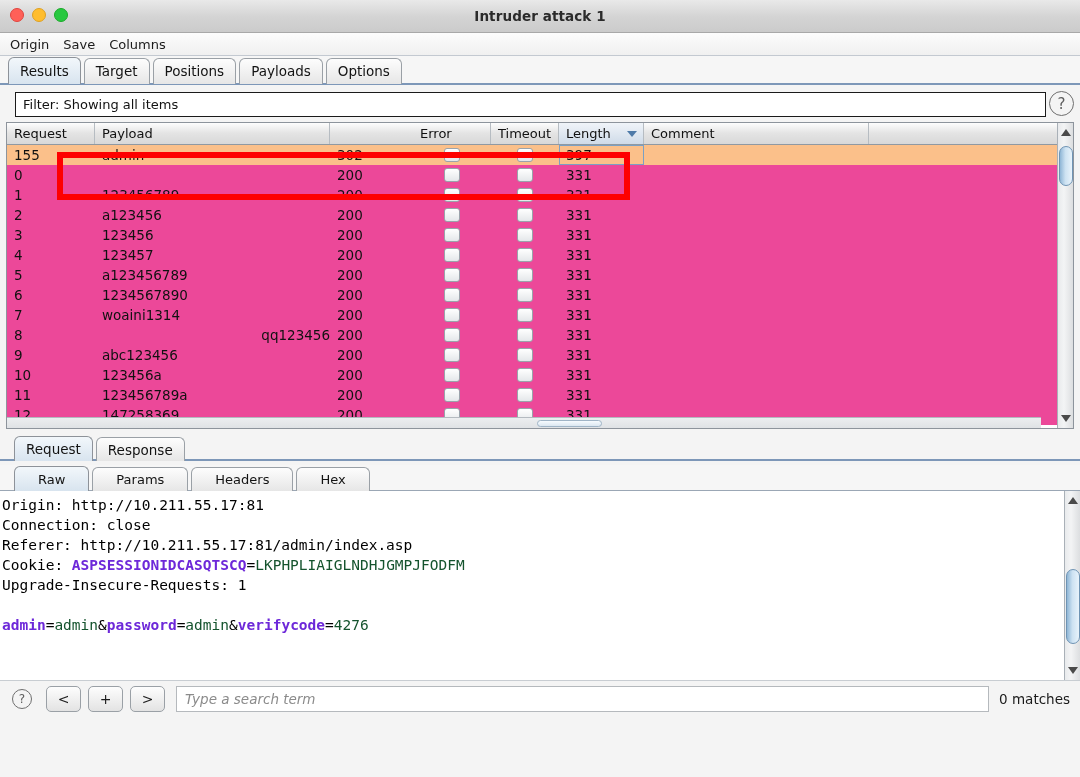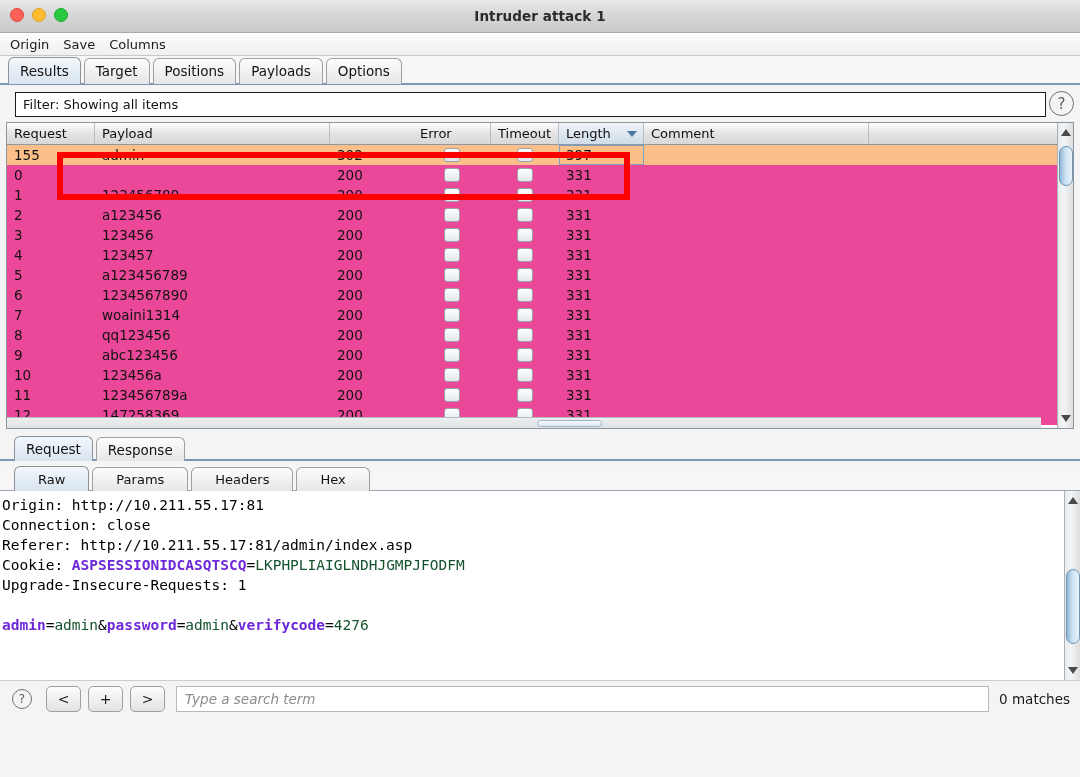--- a/index.html
+++ b/index.html
@@ -483,21 +483,21 @@
               <div class="cellbox"></div>
             </div>
             <div class="td center" style="width: 68px;">
               <div class="cellbox"></div>
             </div>
             <div class="td" style="width: 85px;">331</div>
             <div class="td" style="width: 225px;"></div>
           </div>
           <div class="trow">
             <div class="td" style="width: 88px;">8</div>
-            <div class="td" style="width: 235px;">qq123456</div>
+            <div class="td" style="width: 235px; text-align: right;">qq123456</div>
             <div class="td" style="width: 83px;">200</div>
             <div class="td center" style="width: 78px;">
               <div class="cellbox"></div>
             </div>
             <div class="td center" style="width: 68px;">
               <div class="cellbox"></div>
             </div>
             <div class="td" style="width: 85px;">331</div>
             <div class="td" style="width: 225px;"></div>
           </div>

